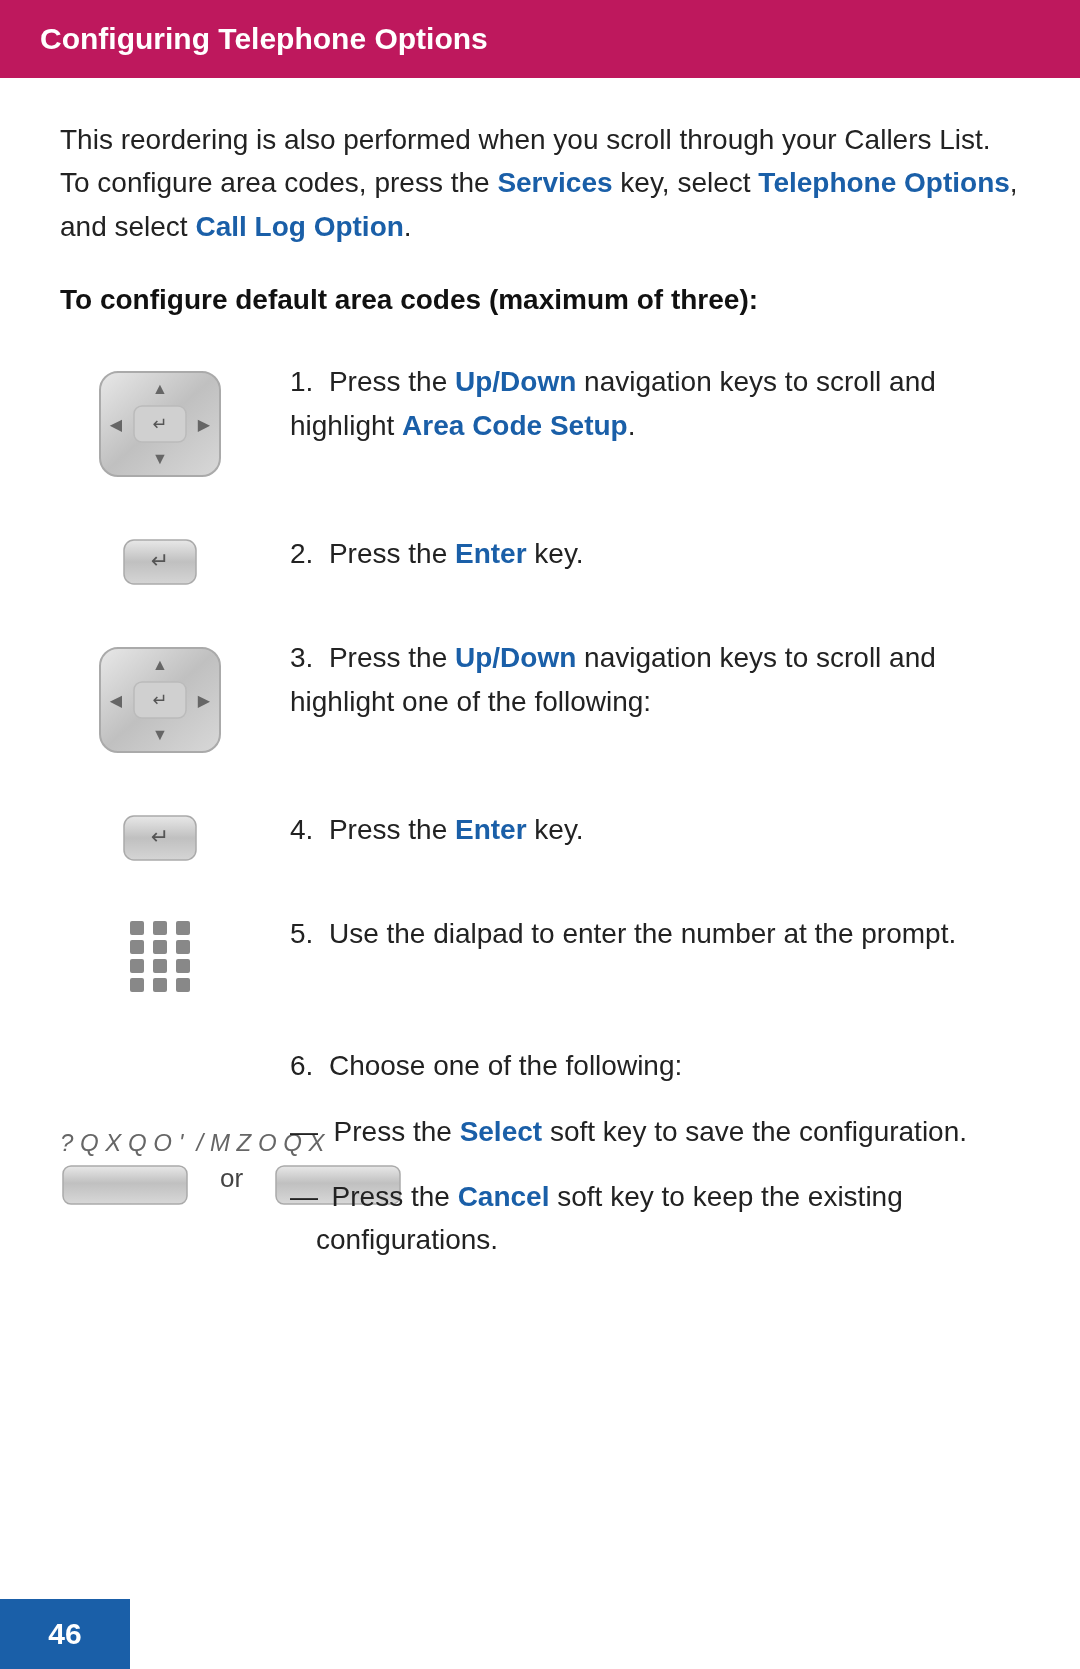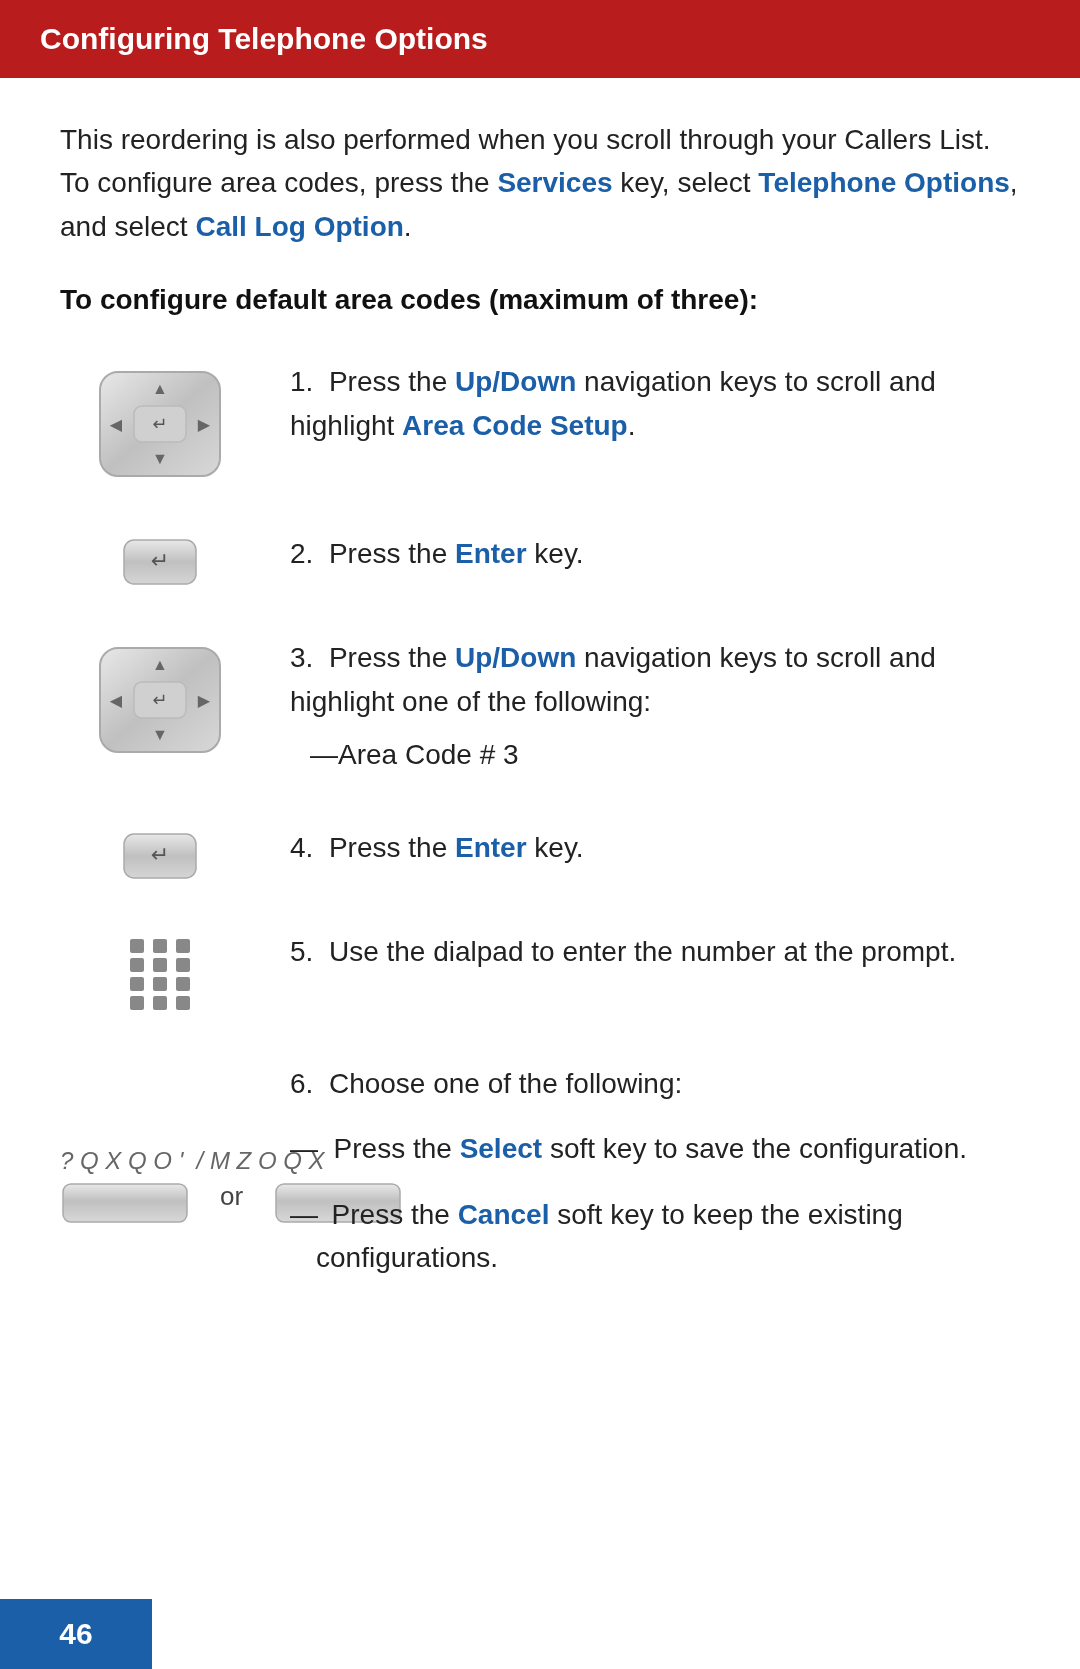--- a/index.html
+++ b/index.html
@@ -8,21 +8,21 @@
       width: 1080px;
       min-height: 1669px;
       background: #ffffff;
       font-family: Arial, Helvetica, sans-serif;
       font-size: 28px;
       color: #222;
       position: relative;
     }
 
     .header-bar {
-      background: #b91c1c;
+      background: #be185d;
       padding: 22px 40px 22px 40px;
       margin-bottom: 40px;
     }
 
     .header-bar span {
       color: #ffffff;
       font-weight: bold;
       font-size: 30px;
     }
 
@@ -135,21 +135,21 @@
     .bullet-dash {
       min-width: 26px;
       font-size: 28px;
       color: #222;
     }
 
     .page-footer {
       position: absolute;
       bottom: 0;
       left: 0;
-      width: 152px;
+      width: 130px;
       height: 70px;
       background: #1a5fa8;
       display: flex;
       align-items: center;
       justify-content: center;
     }
 
     .page-number {
       color: #fff;
       font-size: 30px;
@@ -240,21 +240,20 @@
           <text x="70" y="66" font-size="18" text-anchor="middle" fill="#555">↵</text>
           <text x="70" y="30" font-size="16" text-anchor="middle" fill="#666">▲</text>
           <text x="70" y="100" font-size="16" text-anchor="middle" fill="#666">▼</text>
           <text x="26" y="66" font-size="16" text-anchor="middle" fill="#666">◀</text>
           <text x="114" y="66" font-size="16" text-anchor="middle" fill="#666">▶</text>
         </svg>
       </div>
       <div class="step-text">
         <span>3.&nbsp;&nbsp;</span><span>Press the </span><span class="link-blue">Up/Down</span><span> navigation keys to scroll and highlight one of the following:</span>
         <ul class="sub-list">
-          <li>Area Code # 3</li>
         </ul>
       </div>
     </div>
 
     <div class="step-row">
       <div class="step-image">
         <svg class="enter-key" viewBox="0 0 80 52" xmlns="http://www.w3.org/2000/svg">
           <defs>
             <linearGradient id="entGrad2" x1="0%" y1="0%" x2="0%" y2="100%">
               <stop offset="0%" style="stop-color:#e8e8e8;stop-opacity:1"></stop>

